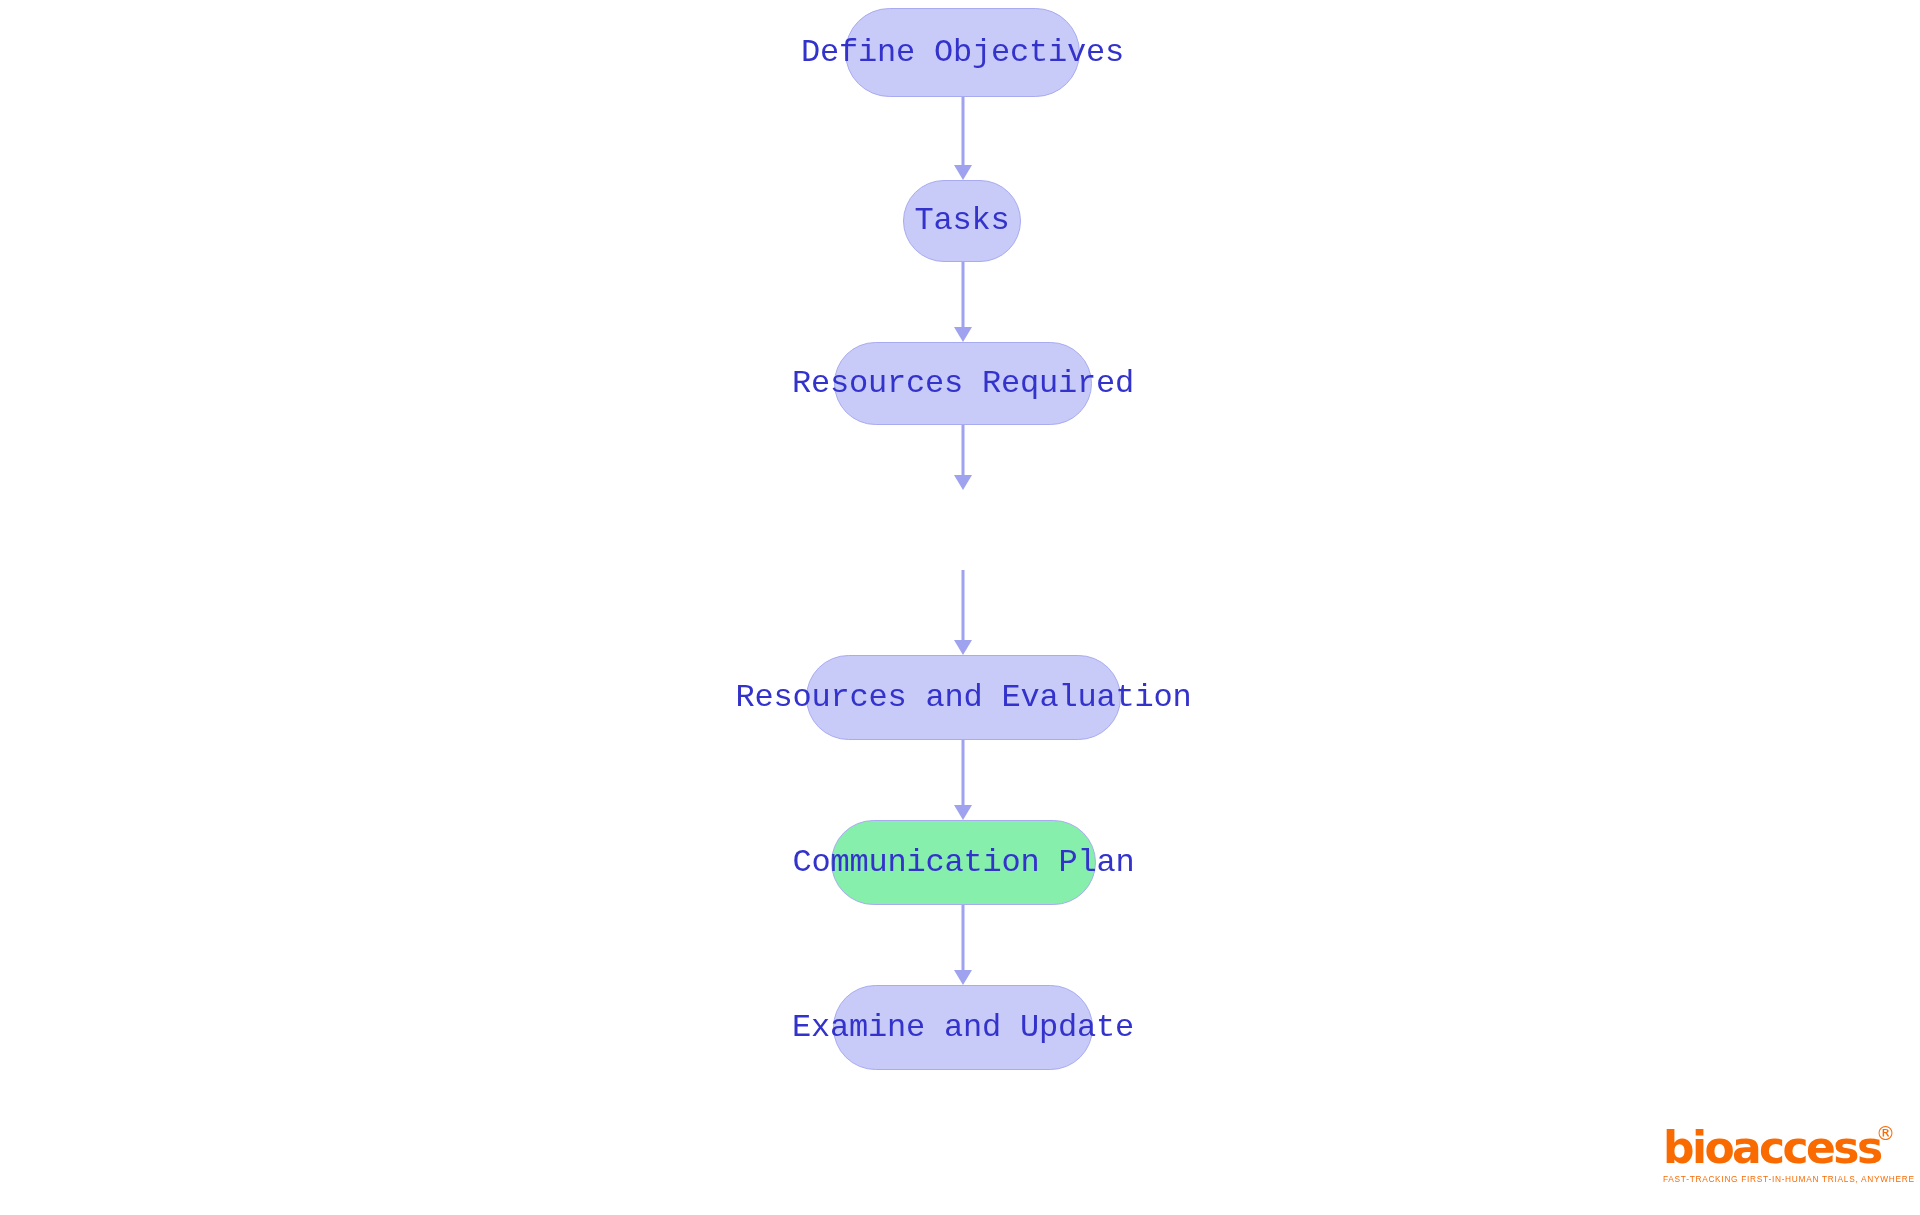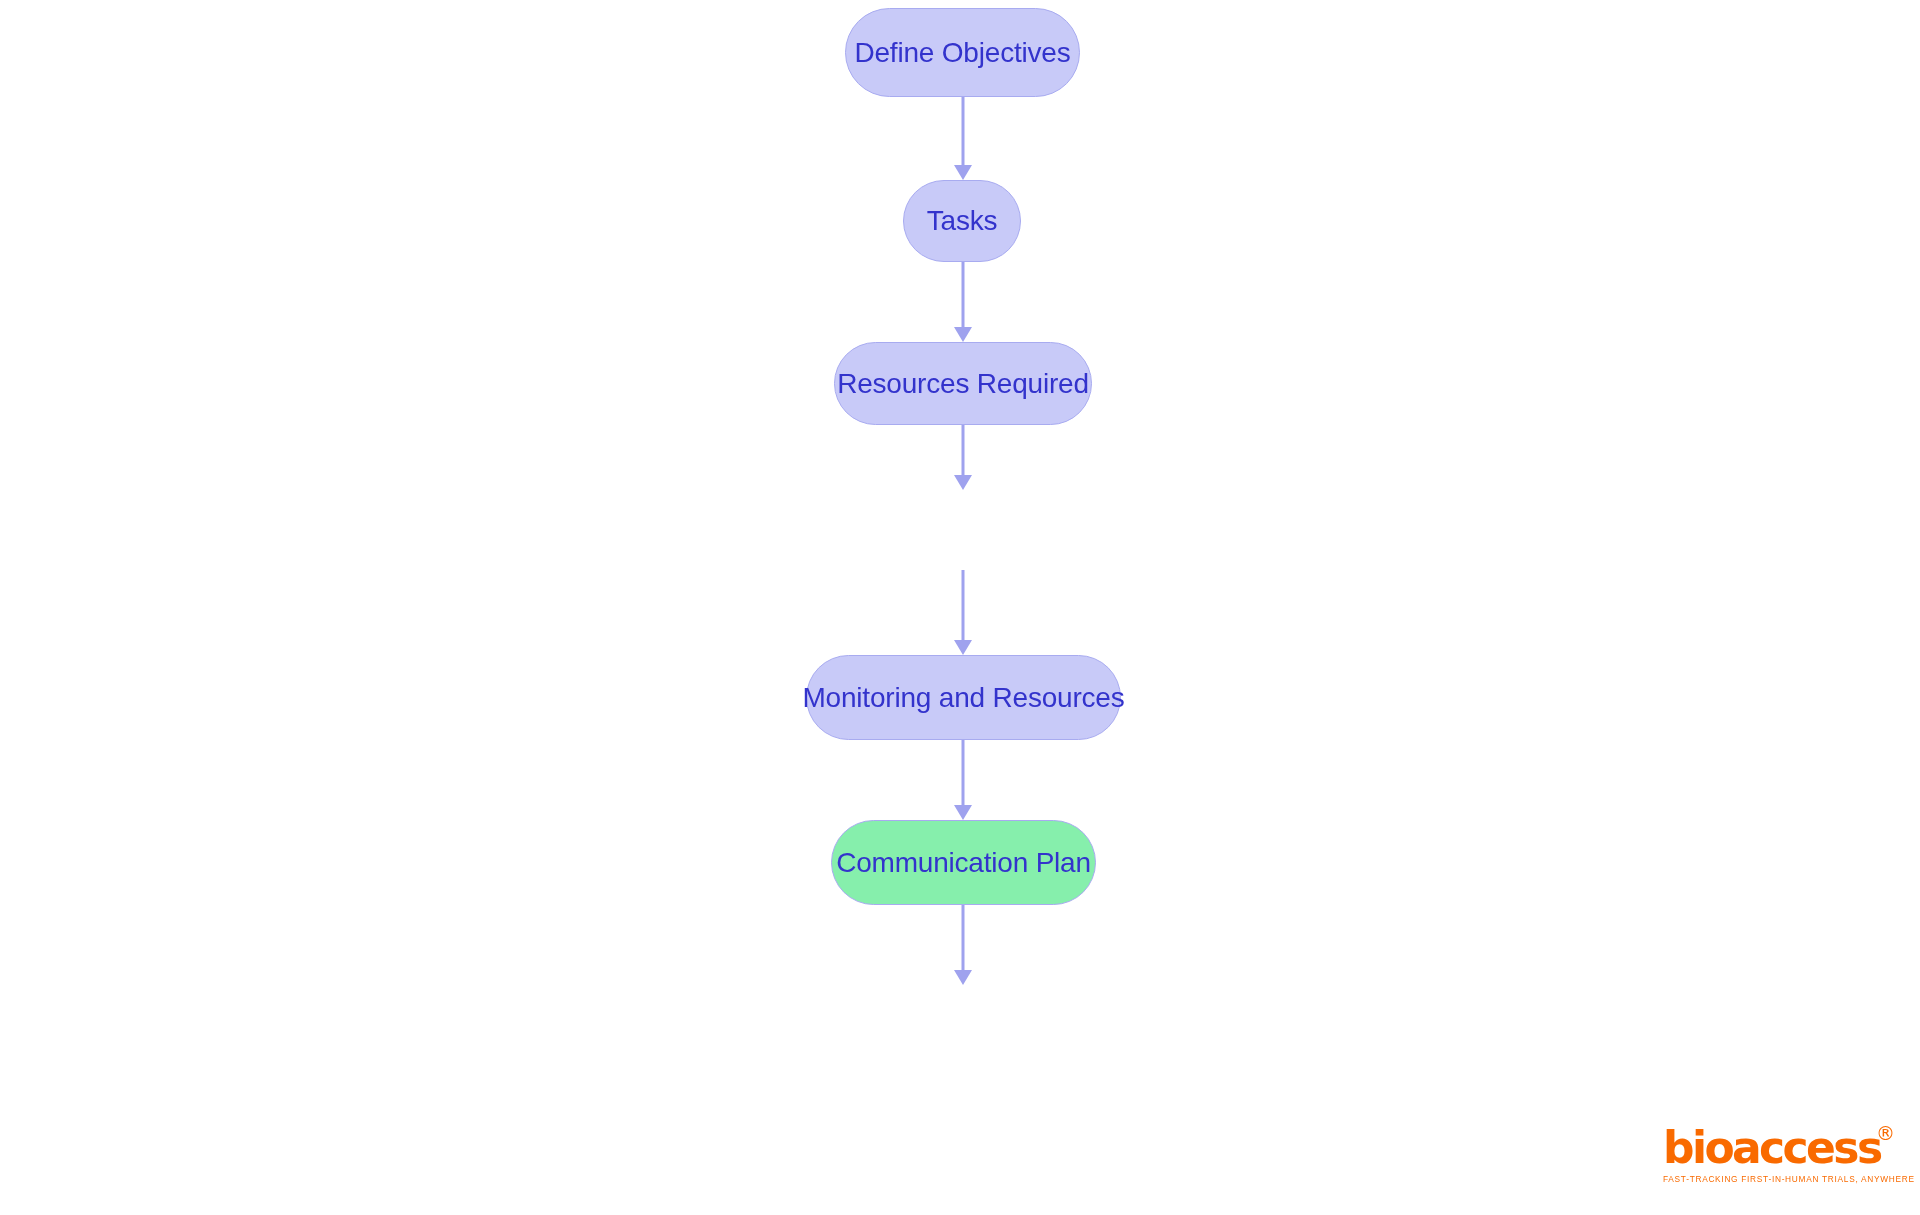--- a/index.html
+++ b/index.html
@@ -26,22 +26,22 @@
   .flow-node {
     position: absolute;
     box-sizing: border-box;
     background: #c8caf8;
     border: 1.5px solid #a8abf0;
     border-radius: 999px;
     display: flex;
     align-items: center;
     justify-content: center;
     color: #3333cc;
-    font-family: Liberation Sans, sans-serif;
-    font-size: 28px;
+    font-family: Liberation Mono, monospace;
+    font-size: 32px;
     font-weight: 400;
     letter-spacing: -0.2px;
     white-space: nowrap;
     user-select: none;
   }
 
   .flow-node .node-label {
     line-height: 1;
     pointer-events: none;
   }
@@ -138,24 +138,27 @@
     <div class="flow-node" style="left: 845px; top: 8px; width: 235px; height: 89px; background: rgb(200, 202, 248); border-color: rgb(168, 171, 240); color: rgb(51, 51, 204);">
       <span class="node-label">Define Objectives</span>
     </div>
     <div class="flow-node" style="left: 903px; top: 180px; width: 118px; height: 82px; background: rgb(200, 202, 248); border-color: rgb(168, 171, 240); color: rgb(51, 51, 204);">
       <span class="node-label">Tasks</span>
     </div>
     <div class="flow-node" style="left: 834px; top: 342px; width: 258px; height: 83px; background: rgb(200, 202, 248); border-color: rgb(168, 171, 240); color: rgb(51, 51, 204);">
       <span class="node-label">Resources Required</span>
     </div>
     <div class="flow-node" style="left: 806px; top: 655px; width: 315px; height: 85px; background: rgb(200, 202, 248); border-color: rgb(168, 171, 240); color: rgb(51, 51, 204);">
-      <span class="node-label">Monitoring and Resources</span>
+      <span class="node-label">Resources and Evaluation</span>
     </div>
     <div class="flow-node" style="left: 831px; top: 820px; width: 265px; height: 85px; background: #86efac; border-color: rgb(168, 171, 240); color: rgb(51, 51, 204);">
       <span class="node-label">Communication Plan</span>
+    </div>
+    <div class="flow-node" style="left: 833px; top: 985px; width: 260px; height: 85px; background: rgb(200, 202, 248); border-color: rgb(168, 171, 240); color: rgb(51, 51, 204);">
+      <span class="node-label">Examine and Update</span>
     </div>
   </div>
 
 <div id="brand-logo">
   <span class="logo-wordmark" style="color: rgb(249, 106, 0);">bioaccess</span>
   <span class="logo-reg" style="color: rgb(249, 106, 0);">®</span>
   <span class="logo-tagline" style="color: rgb(249, 106, 0);">FAST-TRACKING FIRST-IN-HUMAN TRIALS, ANYWHERE</span>
 </div>
 
 </body></html>

